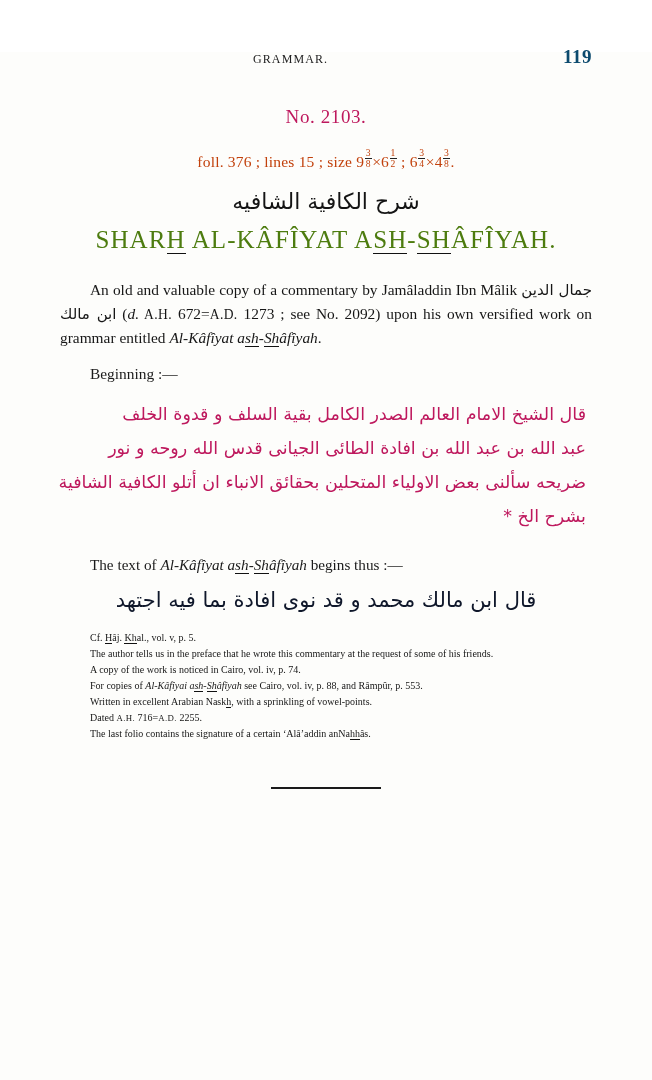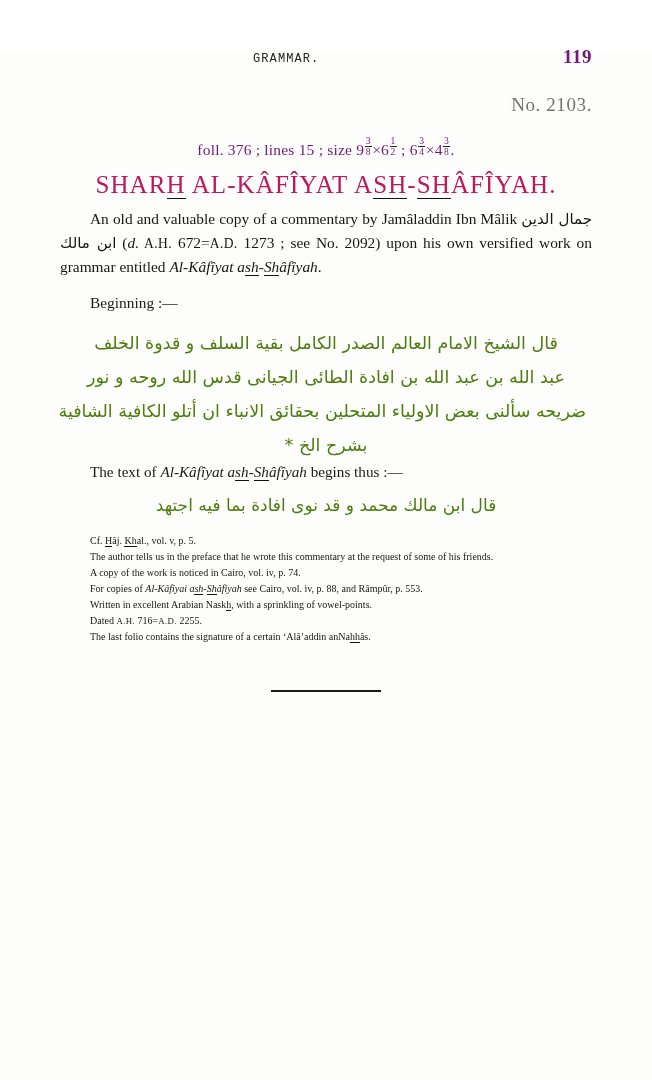--- a/index.html
+++ b/index.html
@@ -31,48 +31,47 @@
   }
   .running-head {
     position: absolute;
     left: 193px;
     top: 0;
     font-size: 12px;
     letter-spacing: 1.1px;
     font-variant: small-caps;
     text-transform: uppercase;
     color: #222;
-    font-family: Liberation Mono, monospace;
   }
   .page-number {
     position: absolute;
     right: 0;
     top: -6px;
     font-size: 19px;
     font-weight: bold;
     letter-spacing: 0.5px;
-    color: #701a75;
+    color: #0c4a6e;
   }
 
   
   .entry-number {
-    text-align: right;
+    text-align: center;
     font-size: 19px;
     letter-spacing: 0.6px;
-    margin-top: 2px;
-    color: #737373;
+    margin-top: 14px;
+    color: #be185d;
   }
 
   
   .collation {
     text-align: center;
     font-size: 15.5px;
     margin-top: 20px;
     letter-spacing: 0.2px;
-    color: #701a75;
+    color: #c2410c;
   }
   .frac {
     display: inline-block;
     font-size: 0.62em;
     vertical-align: 0.05em;
     line-height: 1;
     text-align: center;
     margin: 0 0.5px;
   }
   .frac .num { display: block; border-bottom: 1px solid #222; padding: 0 1px; }
@@ -87,27 +86,27 @@
     color: #141414;
     font-family: "DejaVu Sans", sans-serif;
   }
 
   
   .main-title {
     text-align: center;
     font-size: 25px;
     letter-spacing: 1.1px;
     margin-top: 12px;
-    color: #be185d;
+    color: #4d7c0f;
   }
   .udot { border-bottom: 1.5px solid #111; padding-bottom: 0px; }
 
   
   .body {
-    margin-top: 8px;
+    margin-top: 24px;
     font-size: 15.4px;
     line-height: 1.52;
     text-align: justify;
     color: #161616;
   }
   .body p { margin: 0 0 2px 0; }
   .indent { text-indent: 30px; }
   .ital { font-style: italic; }
   .sc { font-variant: small-caps; font-size: 0.88em; letter-spacing: 0.4px; }
   .ar-inline {
@@ -120,40 +119,40 @@
   
   .begin-label {
     margin-top: 16px;
     text-indent: 30px;
     font-size: 15.4px;
   }
 
   
   .arabic-block {
     direction: rtl;
-    text-align: center;
     font-family: "DejaVu Sans", sans-serif;
     font-size: 17.5px;
     line-height: 1.95;
     margin: 14px 6px 0 6px;
-    color: #4d7c0f;
+    color: #be185d;
   }
   .arabic-block div { white-space: nowrap; }
 
   .text-begins {
+    margin-top: 22px;
     text-indent: 30px;
     font-size: 15.2px;
   }
   .arabic-line-2 {
     direction: rtl;
     text-align: center;
     font-family: "DejaVu Sans", sans-serif;
-    font-size: 17px;
+    font-size: 21px;
     margin-top: 14px;
-    color: #4d7c0f;
+    color: #0f172a;
   }
 
   .tail {
     margin-top: 18px;
     font-size: 10px;
     line-height: 1.5;
     text-align: justify;
     color: #161616;
   }
   .tail p { margin: 0 0 1px 0; }
@@ -174,20 +173,21 @@
     <div class="running-head">Grammar.</div>
     <div class="page-number">119</div>
   </div>
 
   <div class="entry-number">No. 2103.</div>
 
   <div class="collation">
     <span>foll. 376 ; lines 15 ; size </span><span>9</span><span class="frac"><span class="num">3</span><span class="den">8</span></span><span>×</span><span>6</span><span class="frac"><span class="num">1</span><span class="den">2</span></span><span> ; </span><span>6</span><span class="frac"><span class="num">3</span><span class="den">4</span></span><span>×</span><span>4</span><span class="frac"><span class="num">3</span><span class="den">8</span></span><span>.</span>
   </div>
 
+  <div class="arabic-title">شرح الكافية الشافيه</div>
 
   <div class="main-title">
     <span>SHAR</span><span class="udot">H</span><span> AL-KÂFÎYAT A</span><span class="udot">SH</span><span>-</span><span class="udot">SH</span><span>ÂFÎYAH.</span>
   </div>
 
   <div class="body">
     <p class="indent"><span>An old and valuable copy of a commentary by Jamâladdin Ibn Mâlik </span><span class="ar-inline">جمال الدين ابن مالك</span><span> (</span><span class="ital">d.</span><span class="sc"> A.H.</span><span> 672=</span><span class="sc">A.D.</span><span> 1273 ; see No. 2092) upon his own versified work on grammar entitled </span><span class="ital">Al-Kâfîyat a</span><span class="ital udot">sh</span><span class="ital">-</span><span class="ital udot">Sh</span><span class="ital">âfîyah</span><span>.</span></p>
   </div>
 
   <div class="begin-label">Beginning :—</div>

